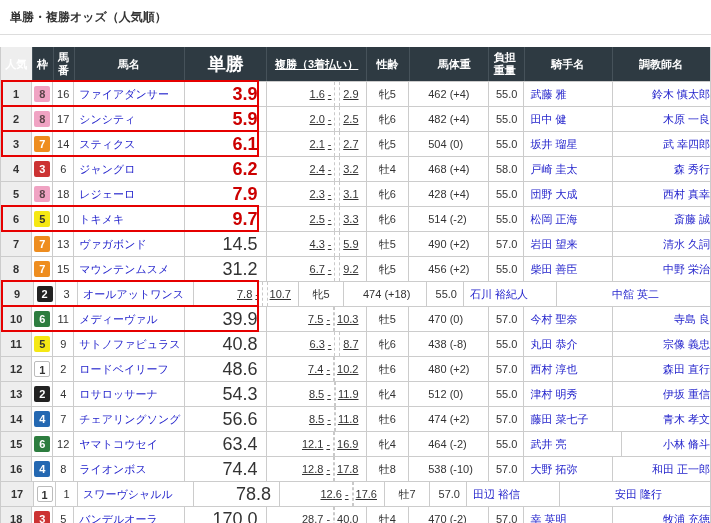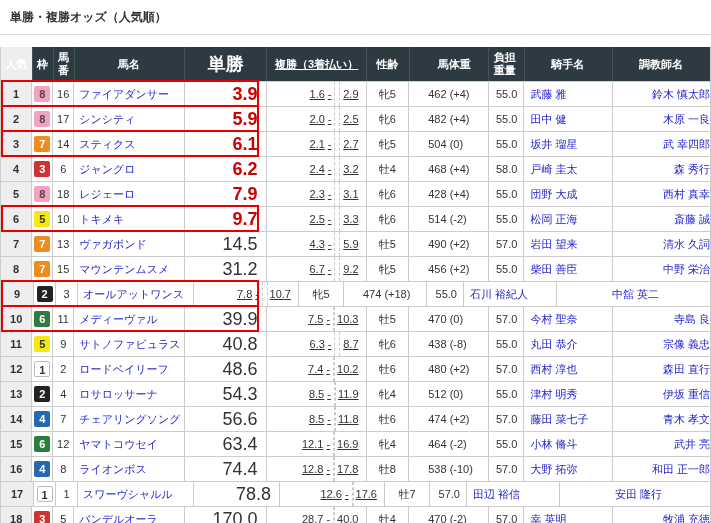--- a/index.html
+++ b/index.html
@@ -471,25 +471,25 @@
     <div class="cell c-win">63.4</div>
     <div class="cell c-place">
       <span class="p-low">12.1</span>
       <span class="p-dash">-</span>
       <span class="p-div"></span>
       <span class="p-high">16.9</span>
     </div>
     <div class="cell c-sa">牝4</div>
     <div class="cell c-wt">464 (-2)</div>
     <div class="cell c-cw">55.0</div>
+    <div class="cell c-tr">
+          <span class="lnk">武井 亮</span>
+        </div>
     <div class="cell c-jk">
           <span class="lnk">小林 脩斗</span>
-        </div>
-    <div class="cell c-tr">
-          <span class="lnk">武井 亮</span>
         </div>
   </div>
       <div class="row">
     <div class="cell c-rank">16</div>
     <div class="cell c-frame">
           <span class="badge" style="background: rgb(36, 104, 178); color: rgb(255, 255, 255);">4</span>
         </div>
     <div class="cell c-no">8</div>
     <div class="cell c-name">
           <span class="lnk">ライオンボス</span>

